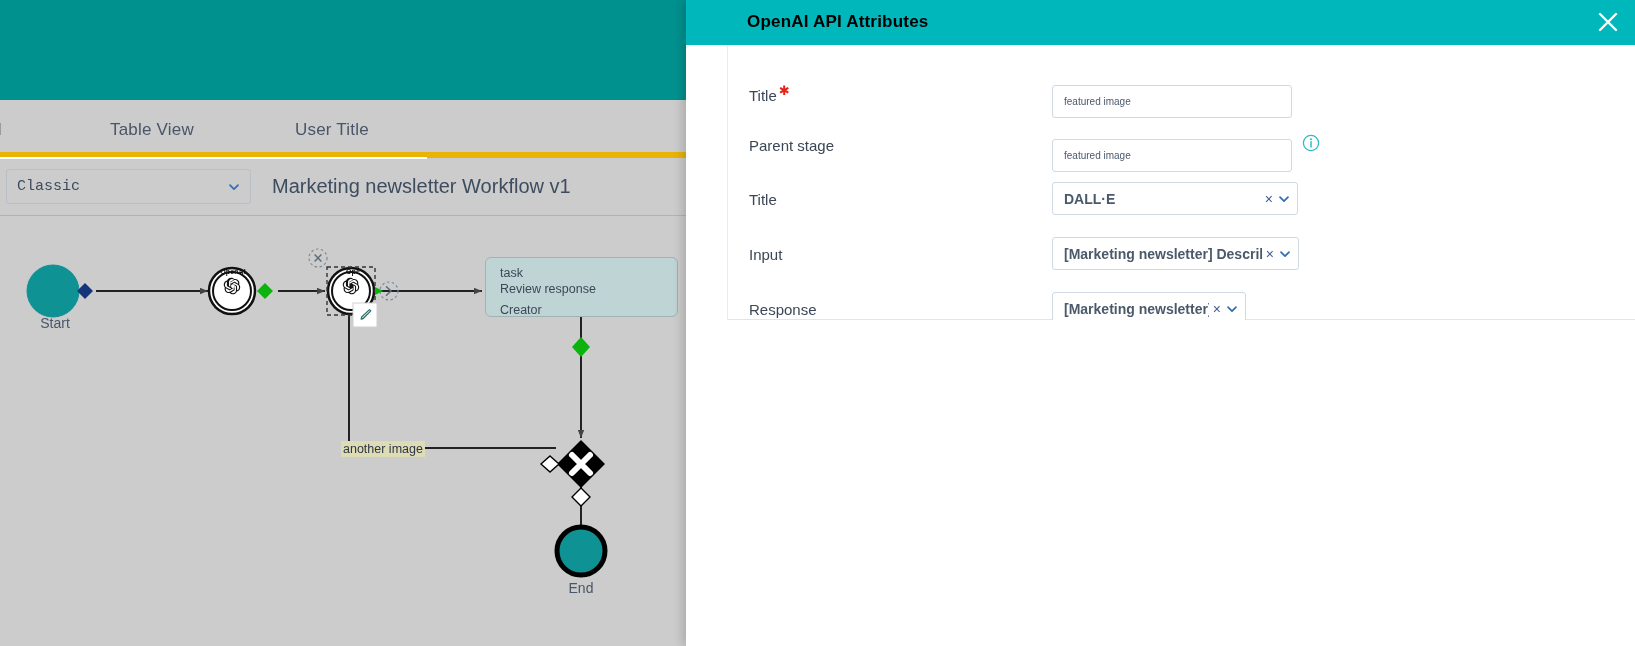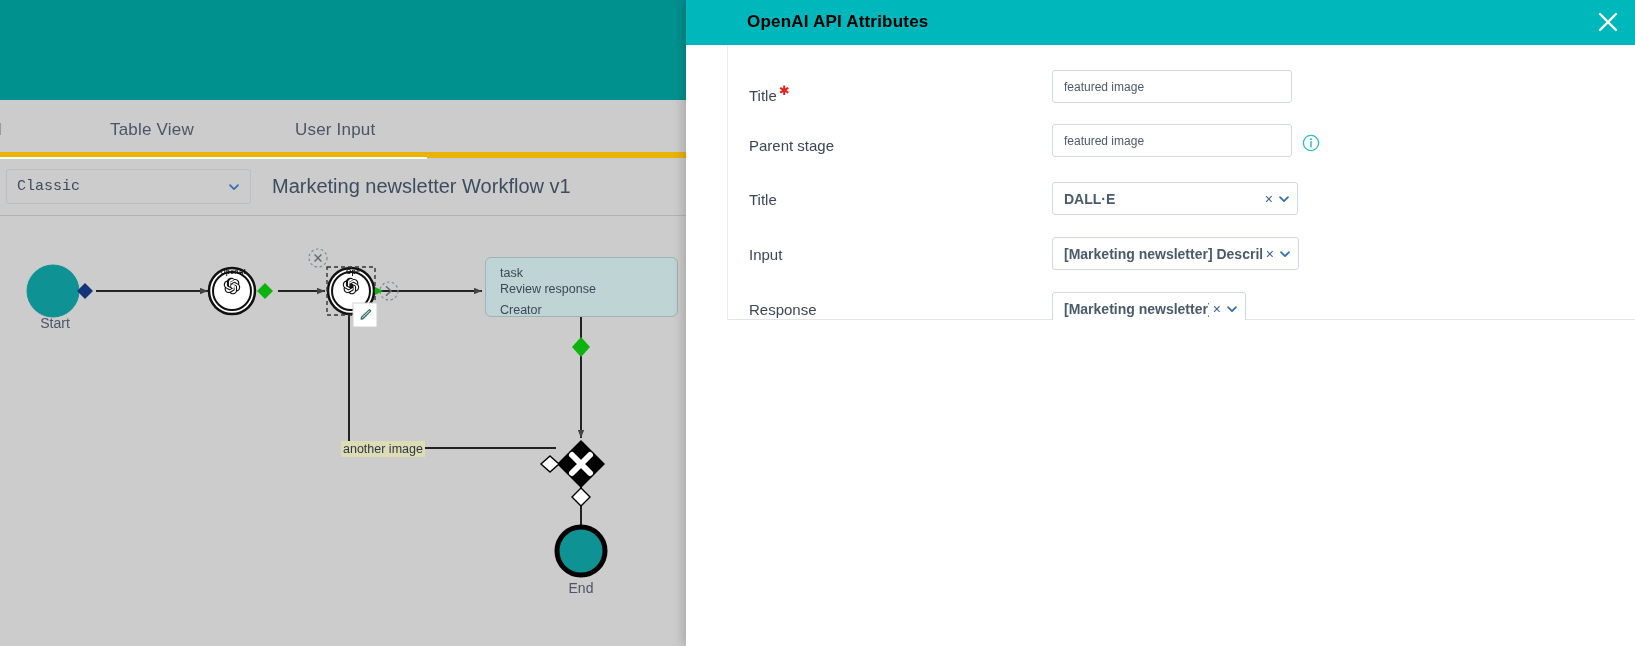--- a/index.html
+++ b/index.html
@@ -163,26 +163,26 @@
   .field-label {
     position: absolute; left: 21px; top: 16px;
     font-size: 15px; color: #3b4756;
     white-space: nowrap;
   }
   .req-star {
     color: #e5231b; font-size: 13px;
     vertical-align: super; margin-left: 2px;
   }
   .field-input {
-    position: absolute; left: 324px; top: 3px;
+    position: absolute; left: 324px; top: 18px;
     width: 240px; height: 33px;
     border: 1px solid #cfd8e3;
     border-radius: 3px;
     background: #fff;
-    font-size: 12px; color: #4b5a6b;
+    font-size: 10px; color: #4b5a6b;
     padding: 0 11px; line-height: 31px;
     outline: none;
     font-family: "Liberation Sans", sans-serif;
   }
   .field-select {
     position: absolute; left: 324px; top: 7px;
     height: 33px;
     border: 1px solid #cfd8e3;
     border-radius: 3px;
     background: #fff;
@@ -223,21 +223,21 @@
 <div id="root">
 
   <div class="app-bg">
 
     <div class="app-header"></div>
     <div class="app-body-dim"></div>
 
     <div class="tabbar">
       <div class="tab tab-partial">el</div>
       <div class="tab tab-table">Table View</div>
-      <div class="tab tab-forms">User Input</div>
+      <div class="tab tab-forms">User Title</div>
     </div>
     <div class="tab-active-underline"></div>
 
     <div class="toolbar">
       <div class="select-classic">
         <span>Classic</span>
         <svg class="select-caret" viewBox="0 0 12 12">
           <path d="M2 4.2 L6 8.2 L10 4.2" stroke="#2f6fb0" stroke-width="1.7" fill="none" stroke-linecap="round" stroke-linejoin="round"></path>
         </svg>
       </div>

